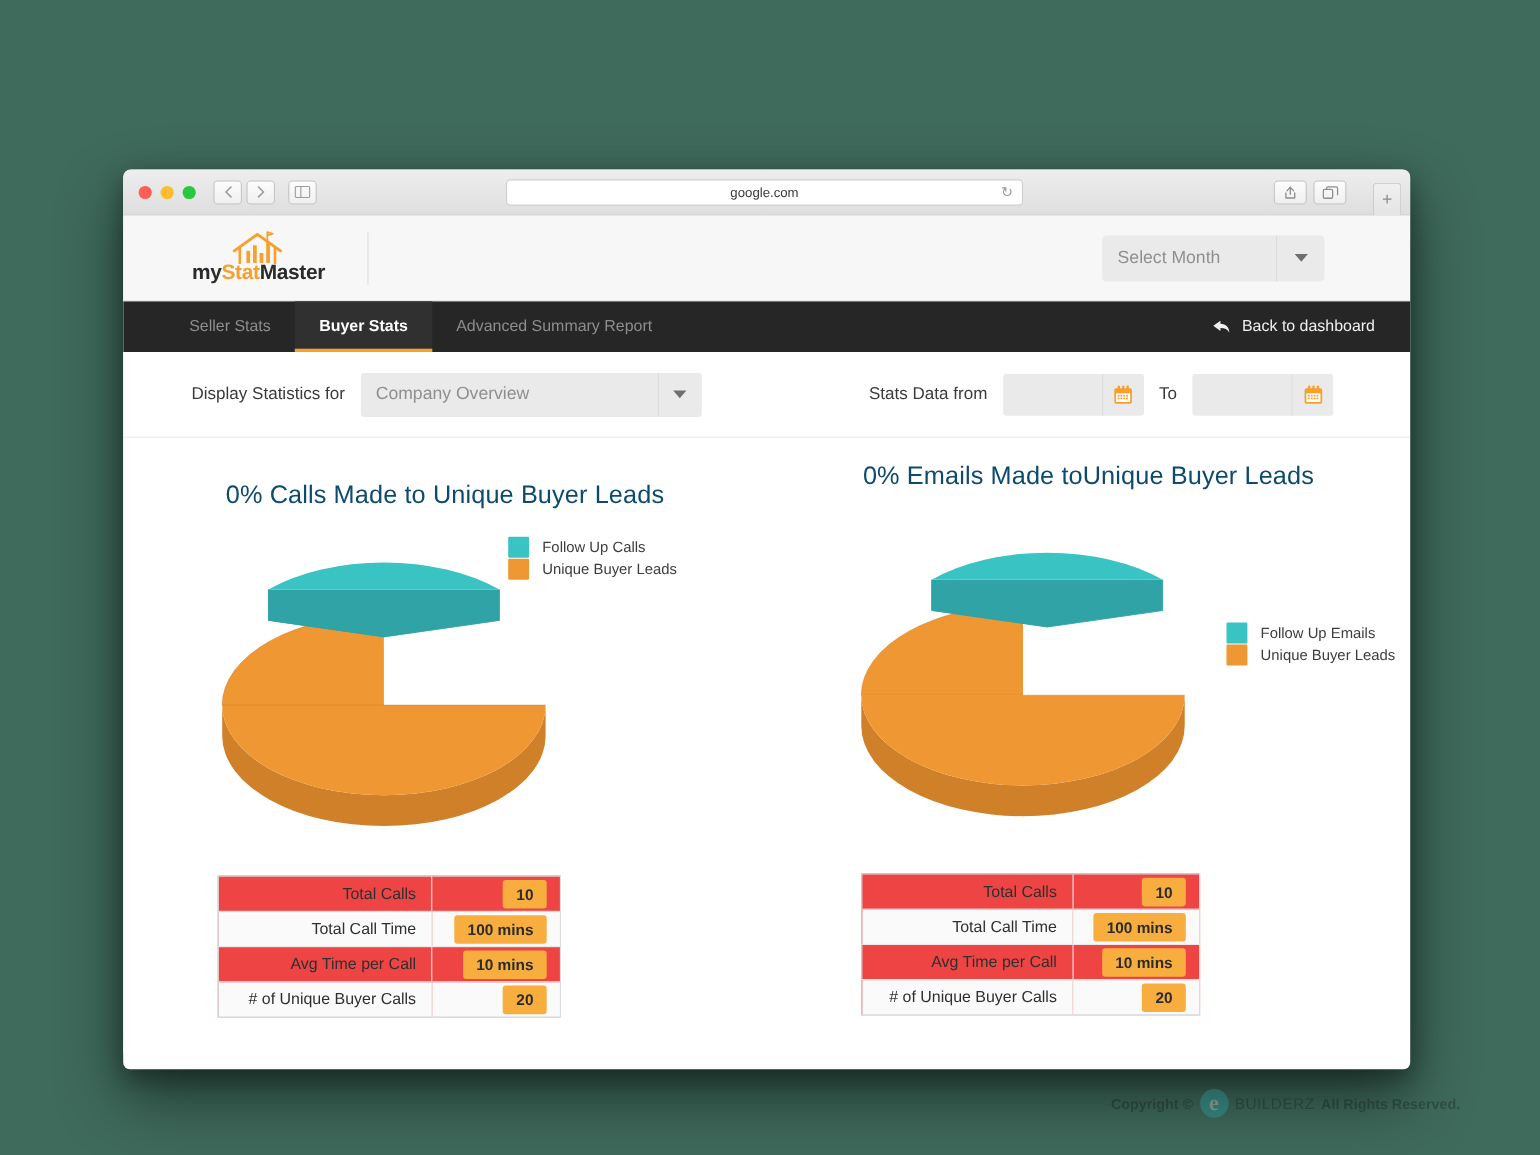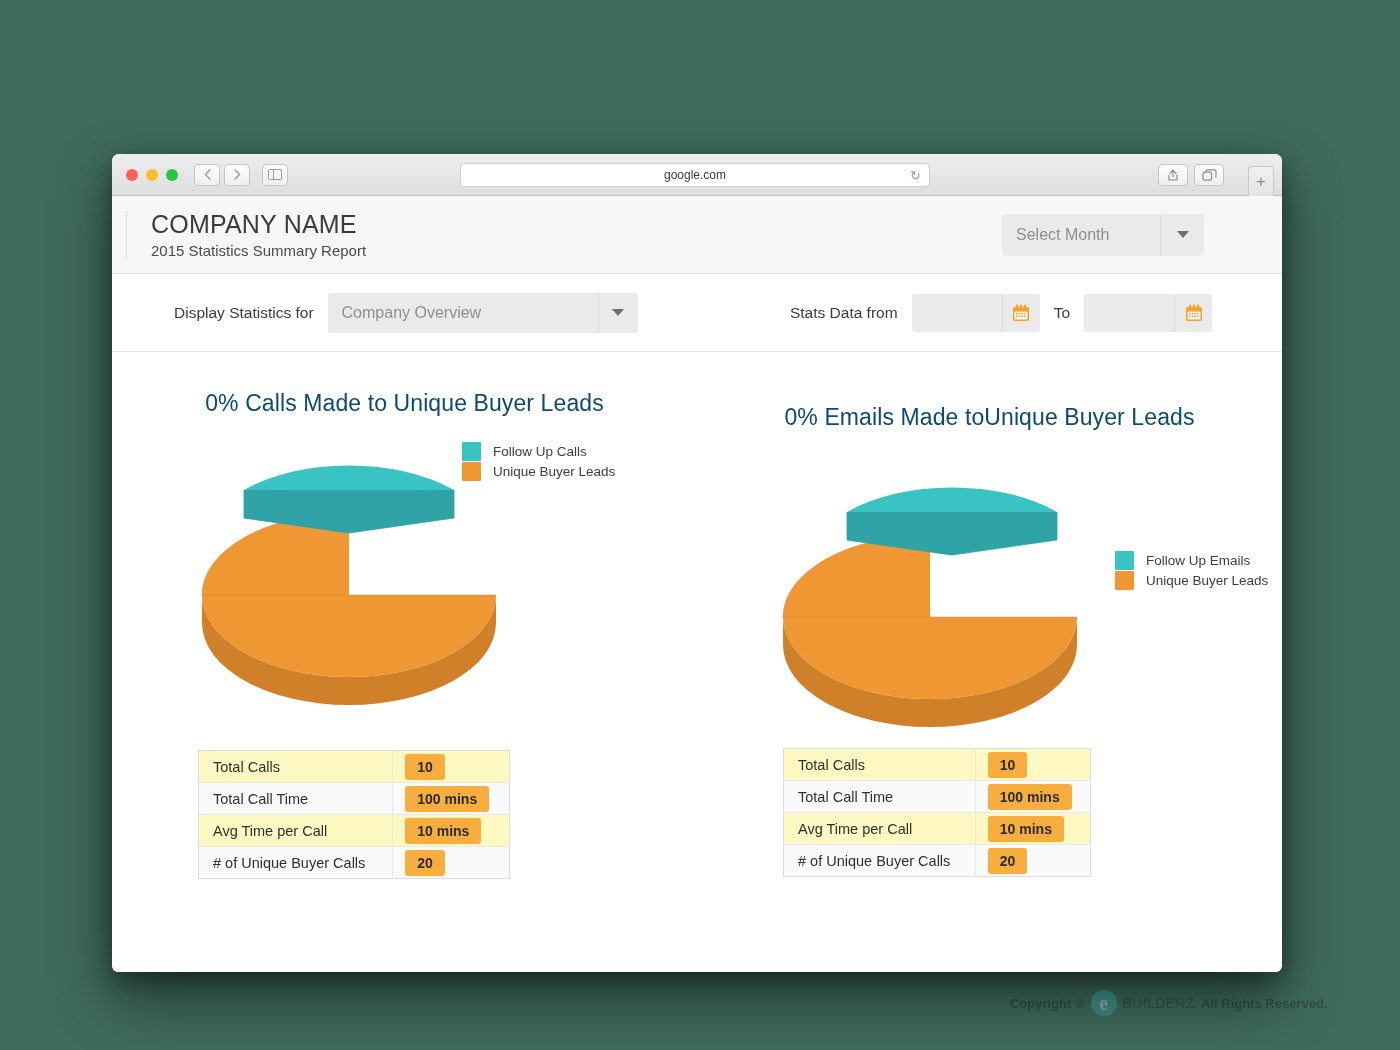--- a/index.html
+++ b/index.html
@@ -155,31 +155,31 @@
   
   .content { position: relative; height: 560px; background: #ffffff; }
   .panel { position: absolute; top: 0; }
   .panel.left { left: 0; width: 585px; }
   .panel.right { left: 585px; width: 585px; }
   .chart-title {
     text-align: center; font-size: 23px; color: #0c4a6e;
     letter-spacing: 0.1px; white-space: nowrap;
   }
   .panel.left .chart-title { margin-top: 38px; }
-  .panel.right .chart-title { margin-top: 52px; }
+  .panel.right .chart-title { margin-top: 21px; }
 
   .pie-area { position: relative; height: 290px; }
   .legend { position: absolute; display: flex; flex-direction: column; gap: 1px; }
   .legend-row { display: flex; align-items: center; gap: 12px; }
   .swatch { width: 19px; height: 19px; border-radius: 1px; }
   .legend-label { font-size: 13.5px; color: #3d3d3d; white-space: nowrap; }
 
   
   .stats-table {
-    border: 1px solid #dcdcdc; border-collapse: collapse; background: #fef9c3;
+    border: 1px solid #dcdcdc; border-collapse: collapse; background: #ef4444; text-align: right;
   }
   .stats-table td { border-bottom: 1px solid #e8e8e8; height: 32px; }
   .stats-table tr:last-child td { border-bottom: none; }
   .stats-table tr:nth-child(even) { background: #fafafa; }
   .st-label { padding: 0 14px; font-size: 14.5px; color: #2f2f2f; white-space: nowrap; }
   .st-valcell { border-left: 1px solid #e8e8e8; padding: 0 12px; }
   .pill {
     display: inline-block; background: #f7ae3f; color: #2b2b2b;
     font-weight: 700; font-size: 14px; border-radius: 3px;
     padding: 5px 12px; white-space: nowrap;
@@ -250,36 +250,65 @@
           </svg>
         </div>
       </div>
 
       <div class="newtab">
         <span>+</span>
       </div>
     </div>
 
     <div class="appheader">
+      <div class="logo-wrap">
+        <svg class="logo-mark" width="64" height="30" viewBox="0 0 64 30">
+          <path d="M10 18 L31 3 L52 18" fill="none" stroke="#f7a02c" stroke-width="2.6" stroke-linecap="round" stroke-linejoin="round"></path>
+          <path d="M15 15 V29" fill="none" stroke="#f7a02c" stroke-width="2.4" stroke-linecap="round"></path>
+          <path d="M47 15 V29" fill="none" stroke="#f7a02c" stroke-width="2.4" stroke-linecap="round"></path>
+          <rect x="21" y="18" width="3.4" height="11" fill="#f7a02c"></rect>
+          <rect x="27" y="13" width="3.4" height="16" fill="#f7a02c"></rect>
+          <rect x="33" y="20" width="3.4" height="9" fill="#f7a02c"></rect>
+          <rect x="39" y="10" width="3.4" height="19" fill="#f7a02c"></rect>
+          <path d="M40 9 V1 L45 2.5 L40 4" fill="none" stroke="#f7a02c" stroke-width="1.6" stroke-linejoin="round"></path>
+        </svg>
+        <div class="logo-text">
+          <span class="dark">my</span><span class="orange">Stat</span><span class="dark">Master</span>
+        </div>
+      </div>
 
       <div class="hdr-sep"></div>
 
-      <div class="hdr-titles">
-        <div class="company-name">COMPANY NAME</div>
-        <div class="report-sub">2015 Statistics Summary Report</div>
-      </div>
 
       <div class="month-select">
         <span class="ms-label">Select Month</span>
         <span class="ms-arrow">
           <span class="caret"></span>
         </span>
       </div>
     </div>
 
+    <div class="navbar">
+      <div class="tab">
+        <span>Seller Stats</span>
+      </div>
+      <div class="tab active">
+        <span>Buyer Stats</span>
+      </div>
+      <div class="tab">
+        <span>Advanced Summary Report</span>
+      </div>
+
+      <div class="back-link">
+        <svg class="back-arrow" width="17" height="14" viewBox="0 0 17 14">
+          <path d="M7.5 1.5 L1 6.2 L7.5 11 L7.5 8.2 C11.5 8.2 14 9.4 15.6 12.4 C15.4 7.4 12.6 4.6 7.5 4.3 Z" fill="#f0f0f0"></path>
+        </svg>
+        <span>Back to dashboard</span>
+      </div>
+    </div>
 
     <div class="filterbar">
       <span class="f-label display-for">Display Statistics for</span>
 
       <div class="overview-select">
         <span class="os-label">Company Overview</span>
         <span class="os-arrow">
           <span class="caret"></span>
         </span>
       </div>

